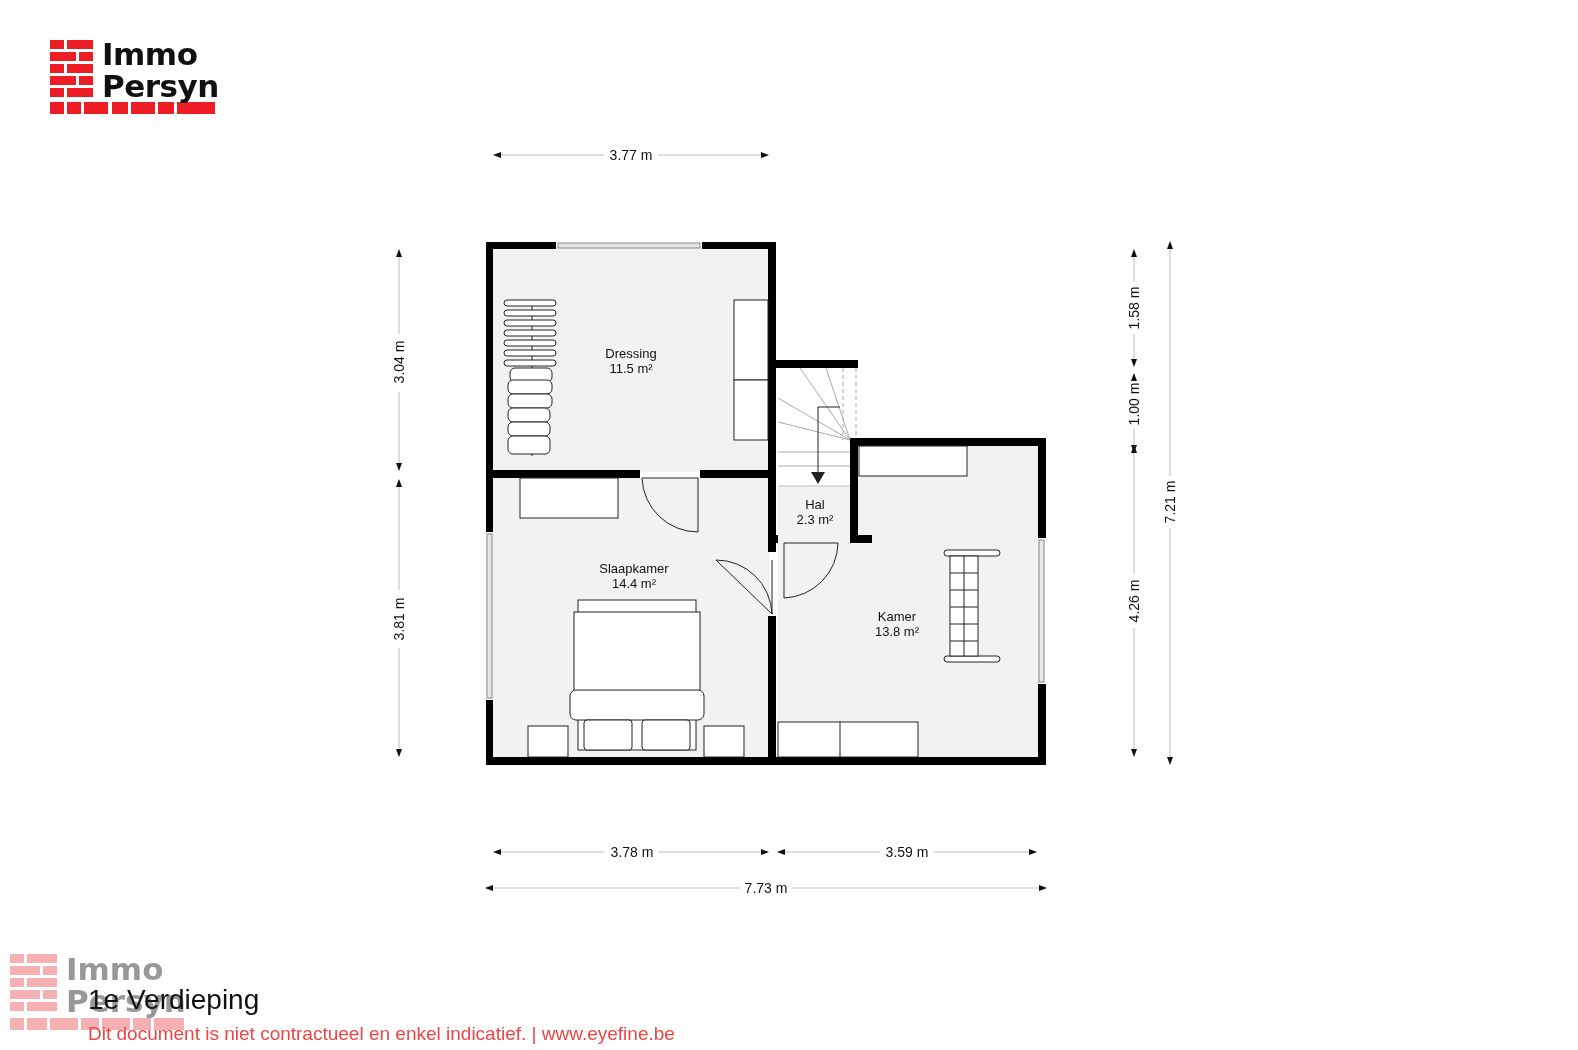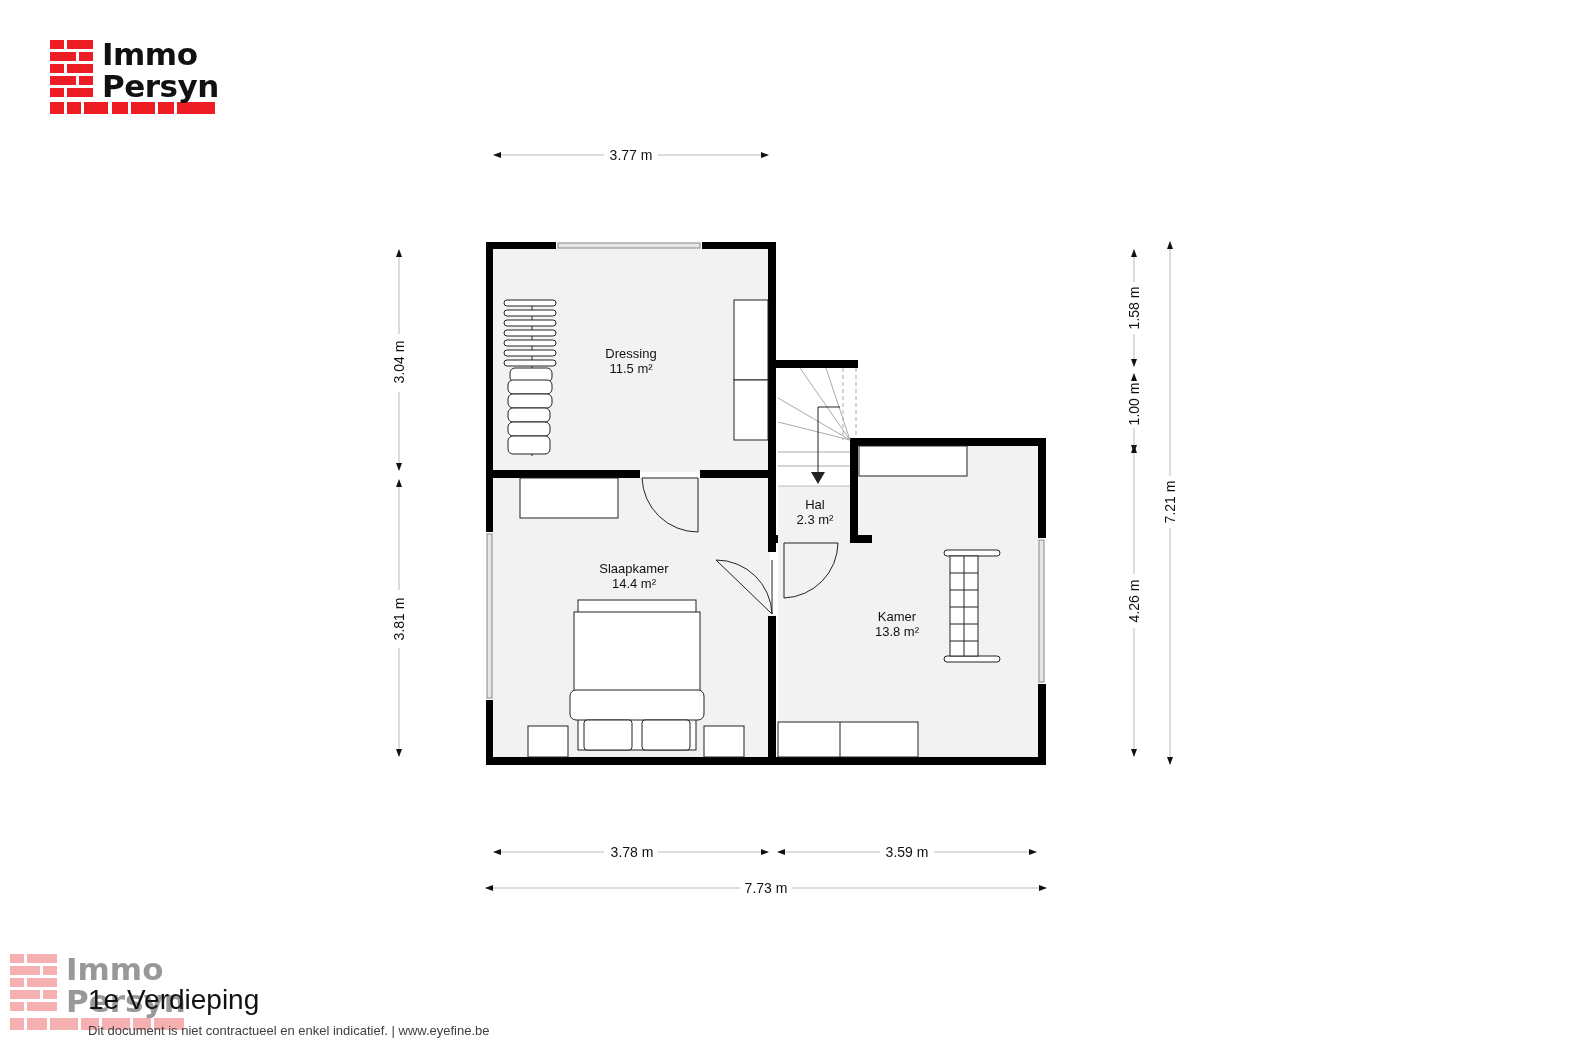--- a/index.html
+++ b/index.html
@@ -6,21 +6,21 @@
   body { width: 1578px; height: 1050px; position: relative; overflow: hidden;
          font-family: "Liberation Sans", sans-serif; }
   .logo { position: absolute; left: 50px; top: 40px; width: 170px; height: 78px; }
   .logo-text { position: absolute; left: 52px; top: -2px; font-family: "DejaVu Sans", sans-serif;
                font-weight: bold; font-size: 31px; line-height: 32px; color: #111; letter-spacing: -0.5px; }
   .plan { position: absolute; left: 0; top: 0; }
   .dim-label { font-family: "Liberation Sans", sans-serif; font-size: 14px; fill: #111; }
   .room-label { font-family: "Liberation Sans", sans-serif; font-size: 13px; fill: #111; }
   .title-block { position: absolute; left: 52px; top: 983px; margin-left: 36px; }
   .floor-title { font-family: "Liberation Sans", sans-serif; font-size: 28px; color: #111; line-height: 34px; }
-  .disclaimer { font-family: "Liberation Sans", sans-serif; font-size: 13px; color: #404040; margin-top: 6px; }
+  .disclaimer { font-family: "Liberation Sans", sans-serif; font-size: 19px; color: #ef4444; margin-top: 6px; }
   .watermark { position: absolute; left: 10px; top: 954px; width: 176px; height: 80px; opacity: 0.6; }
   .wm-text { position: absolute; left: 56px; top: -1px; font-family: "DejaVu Sans", sans-serif;
              font-weight: bold; font-size: 31px; line-height: 32px; color: #555; }
 </style>
 </head>
 <body>
 
 <div class="logo">
   <svg width="52" height="76" style="position:absolute;left:0;top:0">
     <g fill="#ee1c25">

